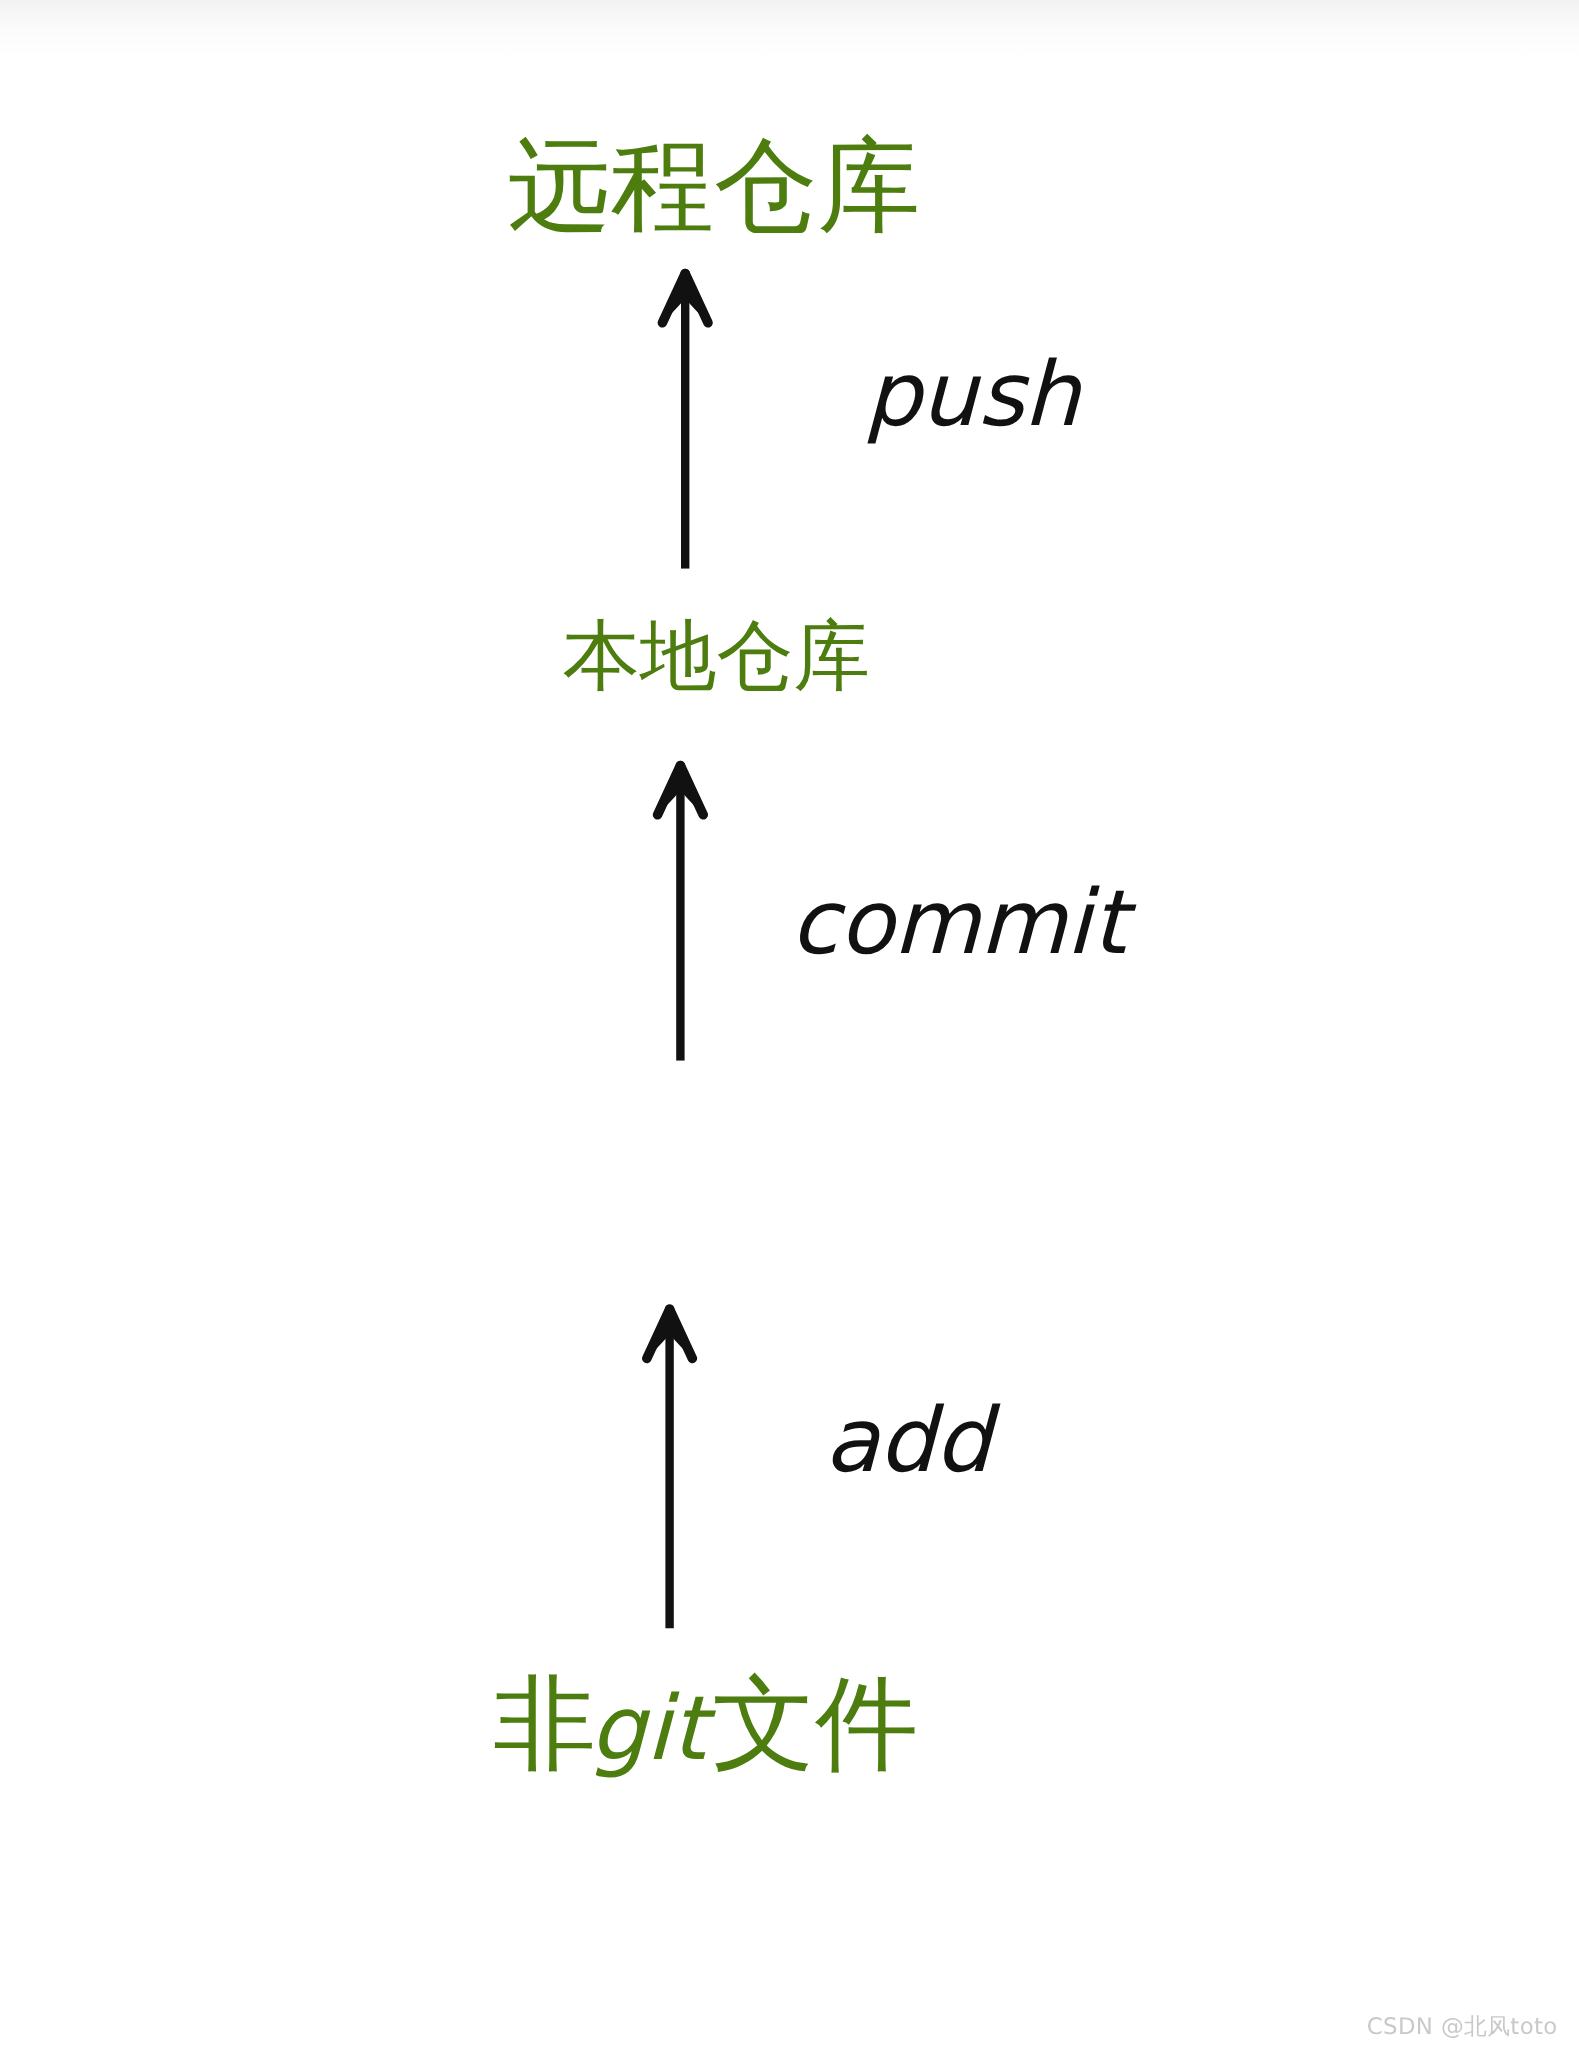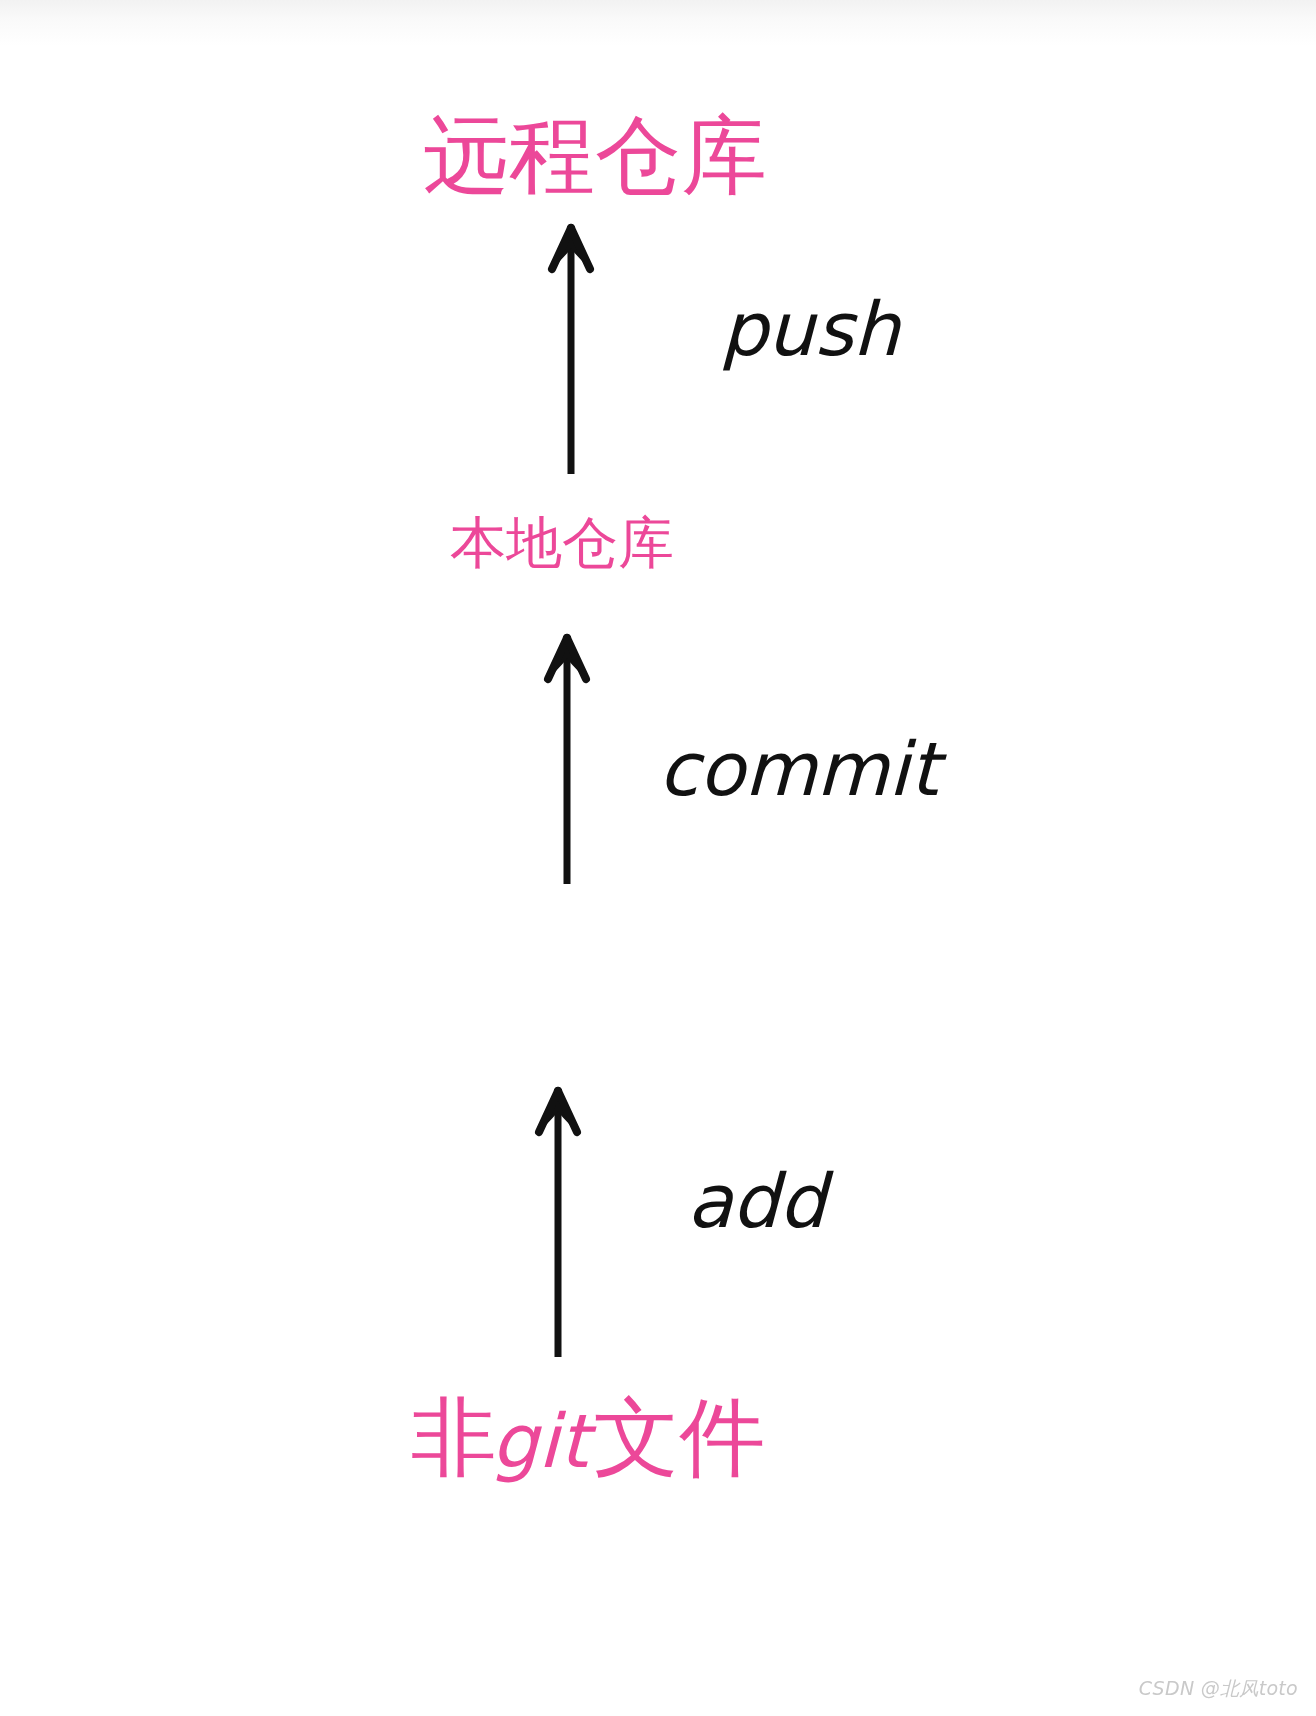--- a/index.html
+++ b/index.html
@@ -23,21 +23,21 @@
     width: 100%;
     height: 46px;
     background: linear-gradient(to bottom, #f2f2f2 0%, #fafafa 45%, #ffffff 100%);
     pointer-events: none;
   }
 
   
   .node-label {
     position: absolute;
     white-space: nowrap;
-    color: #ec4899;
+    color: #4d7c0f;
     font-family: "DejaVu Sans", "Liberation Sans", sans-serif;
     font-weight: 400;
     letter-spacing: 0px;
     line-height: 1;
     transform: translateX(-50%);
   }
 
   
   .op-label {
     position: absolute;
@@ -69,21 +69,20 @@
 
   .watermark {
     position: absolute;
     right: 18px;
     bottom: 14px;
     color: #c9c9c9;
     font-size: 19px;
     font-family: "DejaVu Sans", "Liberation Sans", sans-serif;
     white-space: nowrap;
     letter-spacing: 0.3px;
-    font-style: italic;
   }
 </style>
 </head>
 <body>
 
 <div id="canvas">
 
   <div class="top-gradient"></div>
 
   <div class="node-label" style="left:595px; top:112px; font-size:86px;">远程仓库</div>
@@ -92,21 +91,21 @@
     <svg width="60" height="252" viewBox="0 0 60 252" xmlns="http://www.w3.org/2000/svg">
       <line x1="30" y1="252" x2="30" y2="18" stroke="#111111" stroke-width="7" stroke-linecap="butt"></line>
       <path d="M30 5 L10 48 Q30 28 30 26 Q30 28 50 48 Z" fill="#111111"></path>
       <path d="M30 6 L11 47" stroke="#111111" stroke-width="8" stroke-linecap="round" fill="none"></path>
       <path d="M30 6 L49 47" stroke="#111111" stroke-width="8" stroke-linecap="round" fill="none"></path>
     </svg>
   </div>
 
   <div class="op-label" style="left:726px; top:292px; font-size:74px;">push</div>
 
-  <div class="node-label" style="left:562px; top:515px; font-size:56px;">本地仓库</div>
+  <div class="node-label" style="left:597px; top:515px; font-size:64px;">本地仓库</div>
 
   <div class="arrow-wrap" style="left:567px; top:632px;">
     <svg width="60" height="252" viewBox="0 0 60 252" xmlns="http://www.w3.org/2000/svg">
       <line x1="30" y1="252" x2="30" y2="18" stroke="#111111" stroke-width="7" stroke-linecap="butt"></line>
       <path d="M30 5 L10 48 Q30 28 30 26 Q30 28 50 48 Z" fill="#111111"></path>
       <path d="M30 6 L11 47" stroke="#111111" stroke-width="8" stroke-linecap="round" fill="none"></path>
       <path d="M30 6 L49 47" stroke="#111111" stroke-width="8" stroke-linecap="round" fill="none"></path>
     </svg>
   </div>
 

